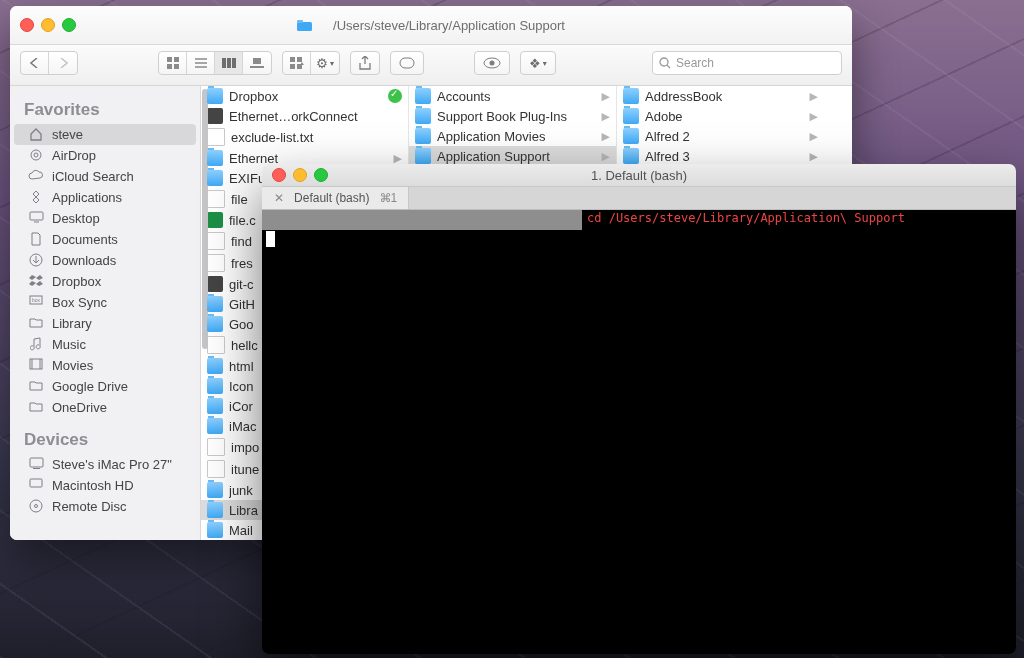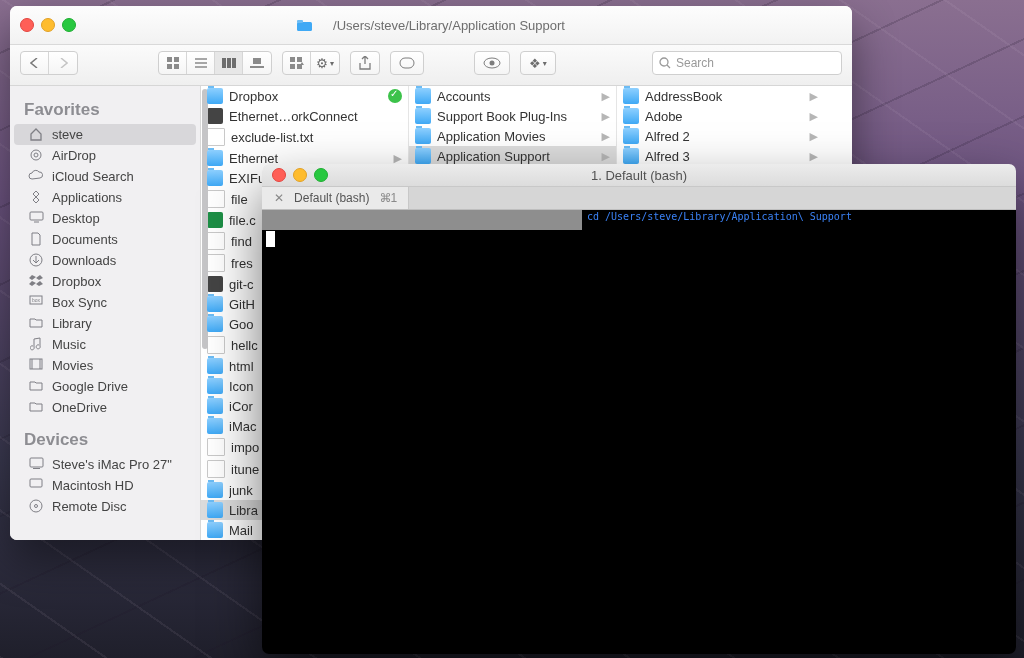--- a/index.html
+++ b/index.html
@@ -57,21 +57,21 @@
 
   
   .term{position:absolute;left:262px;top:164px;width:754px;height:490px;
     border-radius:7px;box-shadow:0 25px 55px rgba(0,0,0,.55);overflow:hidden;display:flex;flex-direction:column}
   .ttitle{height:22px;background:linear-gradient(#ececec,#dcdcdc);display:flex;align-items:center;padding:0 10px;position:relative;border-bottom:1px solid #c8c8c8}
   .ttitle .title{position:absolute;left:0;right:0;text-align:center;color:#525252;font-size:13px;pointer-events:none}
   .ttabs{height:22px;background:#d6d6d6;display:flex;border-bottom:1px solid #bebebe}
   .ttab{display:flex;align-items:center;gap:10px;background:#eaeaea;border-right:1px solid #c8c8c8;padding:0 12px;font-size:12px;color:#555}
   .ttab .x{color:#888}
   .ttab .sc{color:#8a8a8a;letter-spacing:-1px}
-  .tbody{flex:1;background:#000;color:#3b82f6;font-family:Menlo,Consolas,monospace;font-size:10px;position:relative}
+  .tbody{flex:1;background:#000;color:#ef4444;font-family:Menlo,Consolas,monospace;font-size:12px;position:relative}
   .prompt-strip{position:absolute;left:0;top:0;height:20px;width:320px;background:#8e8e8e}
   .cmd{position:absolute;left:325px;top:1px;white-space:pre}
   .cursor{position:absolute;left:4px;top:21px;width:9px;height:16px;background:#fff}
 
   svg{display:block}
 </style>
 </head>
 <body>
 <div class="bg-lines"></div>
 

